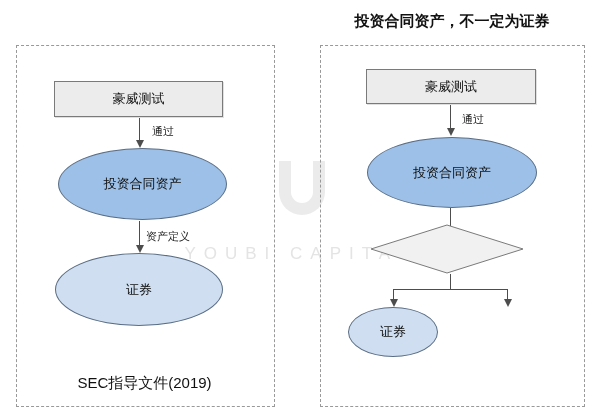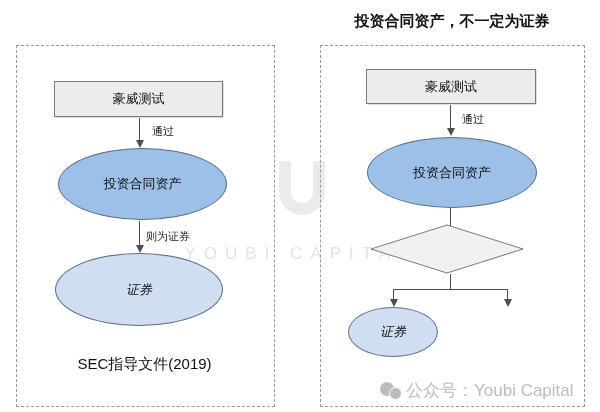--- a/index.html
+++ b/index.html
@@ -54,21 +54,21 @@
     display: flex; align-items: center; justify-content: center;
     font-size: 13px; text-align: center; box-sizing: border-box;
   }
   .rect-node {
     background: var(--rect-fill);
     border: 1px solid var(--node-border);
     box-shadow: 1px 1px 0 rgba(0,0,0,0.12);
   }
   .ellipse-node { border-radius: 50%; border: 1px solid var(--ellipse-border); }
   .blue-dark  { background: var(--blue-dark); }
-  .blue-light { background: var(--blue-light); font-style: italic; }
+  .blue-light { background: var(--blue-light); }
 
   .stem { background: var(--line); }
   .hline { background: var(--line); }
   .arrowhead {
     width: 0; height: 0;
     border-left: 4px solid transparent;
     border-right: 4px solid transparent;
     border-top: 8px solid var(--line);
   }
   .edge-label { font-size: 11px; color: #1a1a1a; white-space: nowrap; text-align: right; }
@@ -80,49 +80,42 @@
     display: flex; align-items: center; justify-content: center;
     font-size: 13px;
   }
 </style>
 </head>
 <body style="--rect-fill: #ececec; --diamond-fill: #f1f1f1; --blue-dark: #9cc0e7; --blue-light: #cfdff1; --node-border: #7a7a7a; --ellipse-border: #5a6d84; --frame-dash: #999999; --line: #4d4d4d; --wm-logo: #ebebeb; --wm-text: #e4e4e4; --wm-footer: #bcbcbc;">
 
 <div class="wm-layer">
   <div class="abs wm-ulogo"></div>
   <div class="abs wm-center-text">YOUBI CAPITAL</div>
-  <div class="abs wm-footer">
-    <span class="wm-wechat">
-      <span class="c1"></span>
-        <span class="c2"></span>
-    </span>
-    <span>公众号：Youbi Capital</span>
-  </div>
 </div>
 
 <div class="panel-layer">
 
 
   <div class="abs frame" style="left:16px; top:45px; width:257px; height:360px;"></div>
 
   <div class="abs node rect-node" style="left:54px; top:81px; width:169px; height:36px;">豪威测试</div>
 
   <div class="abs stem" style="left:139px; top:118px; width:1px; height:23px;"></div>
   <div class="abs arrowhead" style="left:136px; top:140px;"></div>
   <div class="abs edge-label" style="left:152px; top:124px;">通过</div>
 
   <div class="abs node ellipse-node blue-dark" style="left:58px; top:148px; width:169px; height:72px;">投资合同资产</div>
 
   <div class="abs stem" style="left:139px; top:221px; width:1px; height:24px;"></div>
   <div class="abs arrowhead" style="left:136px; top:245px;"></div>
-  <div class="abs edge-label" style="left:146px; top:229px;">则为证券</div>
+  <div class="abs edge-label" style="left:146px; top:229px;">资产定义</div>
 
   <div class="abs node ellipse-node blue-light" style="left:55px; top:253px; width:168px; height:73px;">证券</div>
 
-  <div class="abs caption" style="left:16px; top:355px; width:257px;">SEC指导文件(2019)</div>
+  <div class="abs caption" style="left:16px; top:374px; width:257px;">SEC指导文件(2019)</div>
 
   <div class="abs panel-title" style="left:320px; top:12px; width:264px;">投资合同资产，不一定为证券</div>
 
   <div class="abs frame" style="left:320px; top:45px; width:263px; height:360px;"></div>
 
   <div class="abs node rect-node" style="left:366px; top:69px; width:170px; height:35px;">豪威测试</div>
 
   <div class="abs stem" style="left:450px; top:105px; width:1px; height:24px;"></div>
   <div class="abs arrowhead" style="left:447px; top:128px;"></div>
   <div class="abs edge-label" style="left:462px; top:112px;">通过</div>

